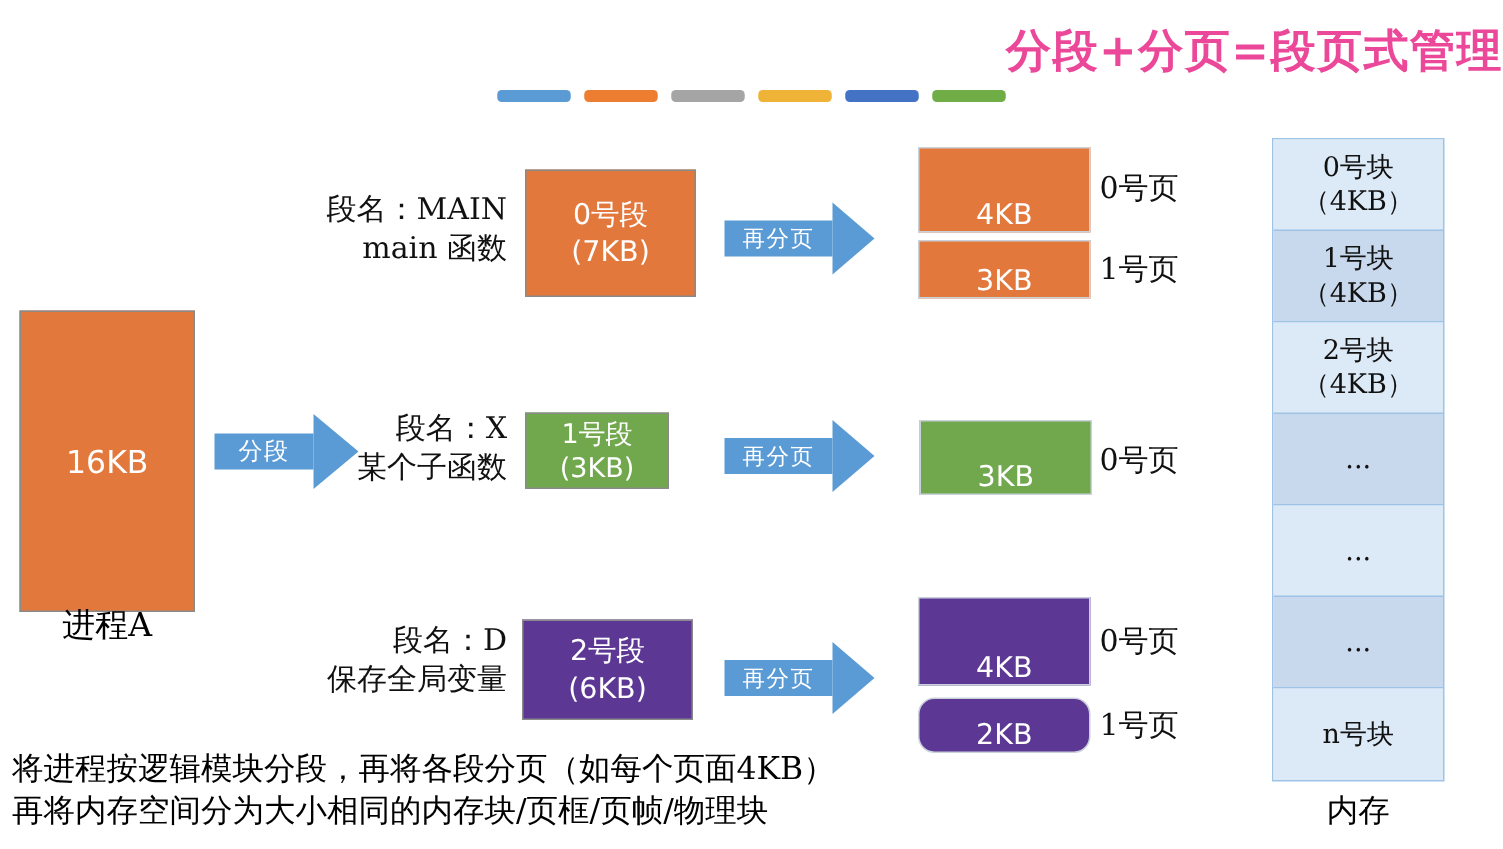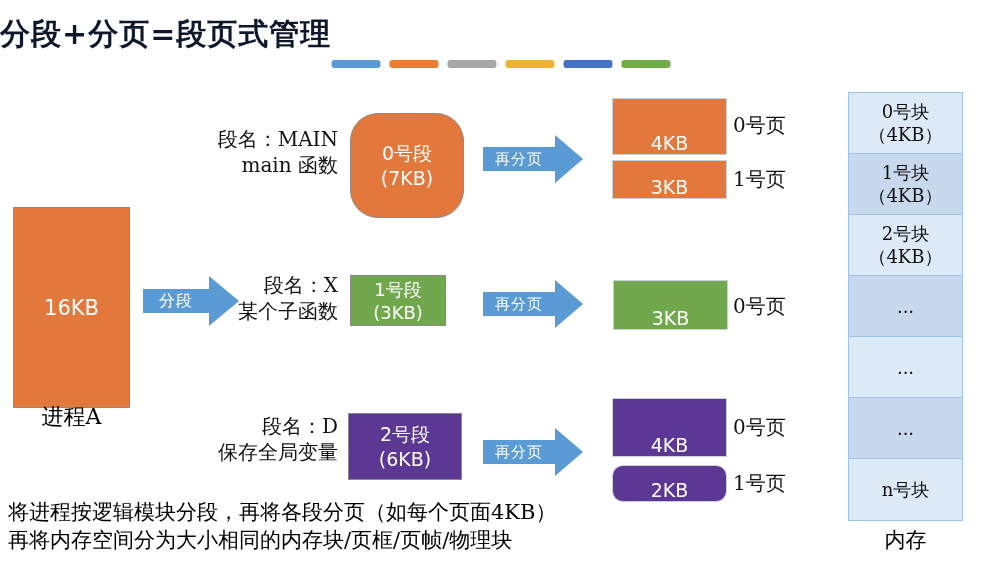--- a/index.html
+++ b/index.html
@@ -3,22 +3,22 @@
 <meta charset="utf-8">
 <style>
   html,body{margin:0;padding:0;background:#fff;}
   .stage{
     position:relative;width:1002px;height:566px;background:#ffffff;overflow:hidden;
     font-family:"DejaVu Serif","Liberation Serif",serif;color:#000;
   }
   .sans{font-family:"DejaVu Sans","Liberation Sans",sans-serif;}
 
   .title{
-    position:absolute;left:0;top:14px;width:100%;text-align:left;
-    font-size:30px;font-weight:bold;color:#0f172a;letter-spacing:1px;
+    position:absolute;left:0;top:14px;width:100%;text-align:right;
+    font-size:30px;font-weight:bold;color:#ec4899;letter-spacing:1px;
   }
   .bars{position:absolute;top:60px;left:50%;transform:translateX(-50%);display:flex;gap:9px;}
   .bar{width:49px;height:8px;border-radius:3px;}
   .bar0{background:#5B9BD5}.bar1{background:#ED7D31}.bar2{background:#A5A5A5}
   .bar3{background:#EFB338}.bar4{background:#4472C4}.bar5{background:#70AD47}
 
   .box{position:absolute;box-sizing:border-box;display:flex;flex-direction:column;
        align-items:center;justify-content:center;color:#fff;text-align:center;}
   .orange{background:#E2783B;}
   .green{background:#72A84D;}
@@ -70,21 +70,21 @@
 
   <div class="arrow">
     <div class="arrow-body" style="left:143px;top:289px;width:66px;height:24px;">分段</div>
     <div class="arrow-head" style="left:209px;top:276px;border-top:25px solid transparent;border-bottom:25px solid transparent;border-left:30px solid #5B9BD5;"></div>
   </div>
 
   <div class="name-label" style="left:170px;top:126px;width:168px;">
     <div>段名：MAIN</div>
     <div>main 函数</div>
   </div>
-  <div class="box orange seg-border sans" style="left:350px;top:113px;width:114px;height:105px;font-size:19px;line-height:25px;border-radius:28px;">
+  <div class="box orange seg-border sans" style="left:350px;top:113px;width:114px;height:85px;font-size:19px;line-height:25px;">
     <div>0号段</div>
     <div>(7KB)</div>
   </div>
   <div class="arrow">
     <div class="arrow-body" style="left:483px;top:147px;width:72px;height:24px;font-size:15px;">再分页</div>
     <div class="arrow-head" style="left:555px;top:135px;border-top:24px solid transparent;border-bottom:24px solid transparent;border-left:28px solid #5B9BD5;"></div>
   </div>
   <div class="box orange page-border sans" style="left:612px;top:98px;width:115px;height:57px;font-size:19px;">
     <span>4KB</span>
   </div>

